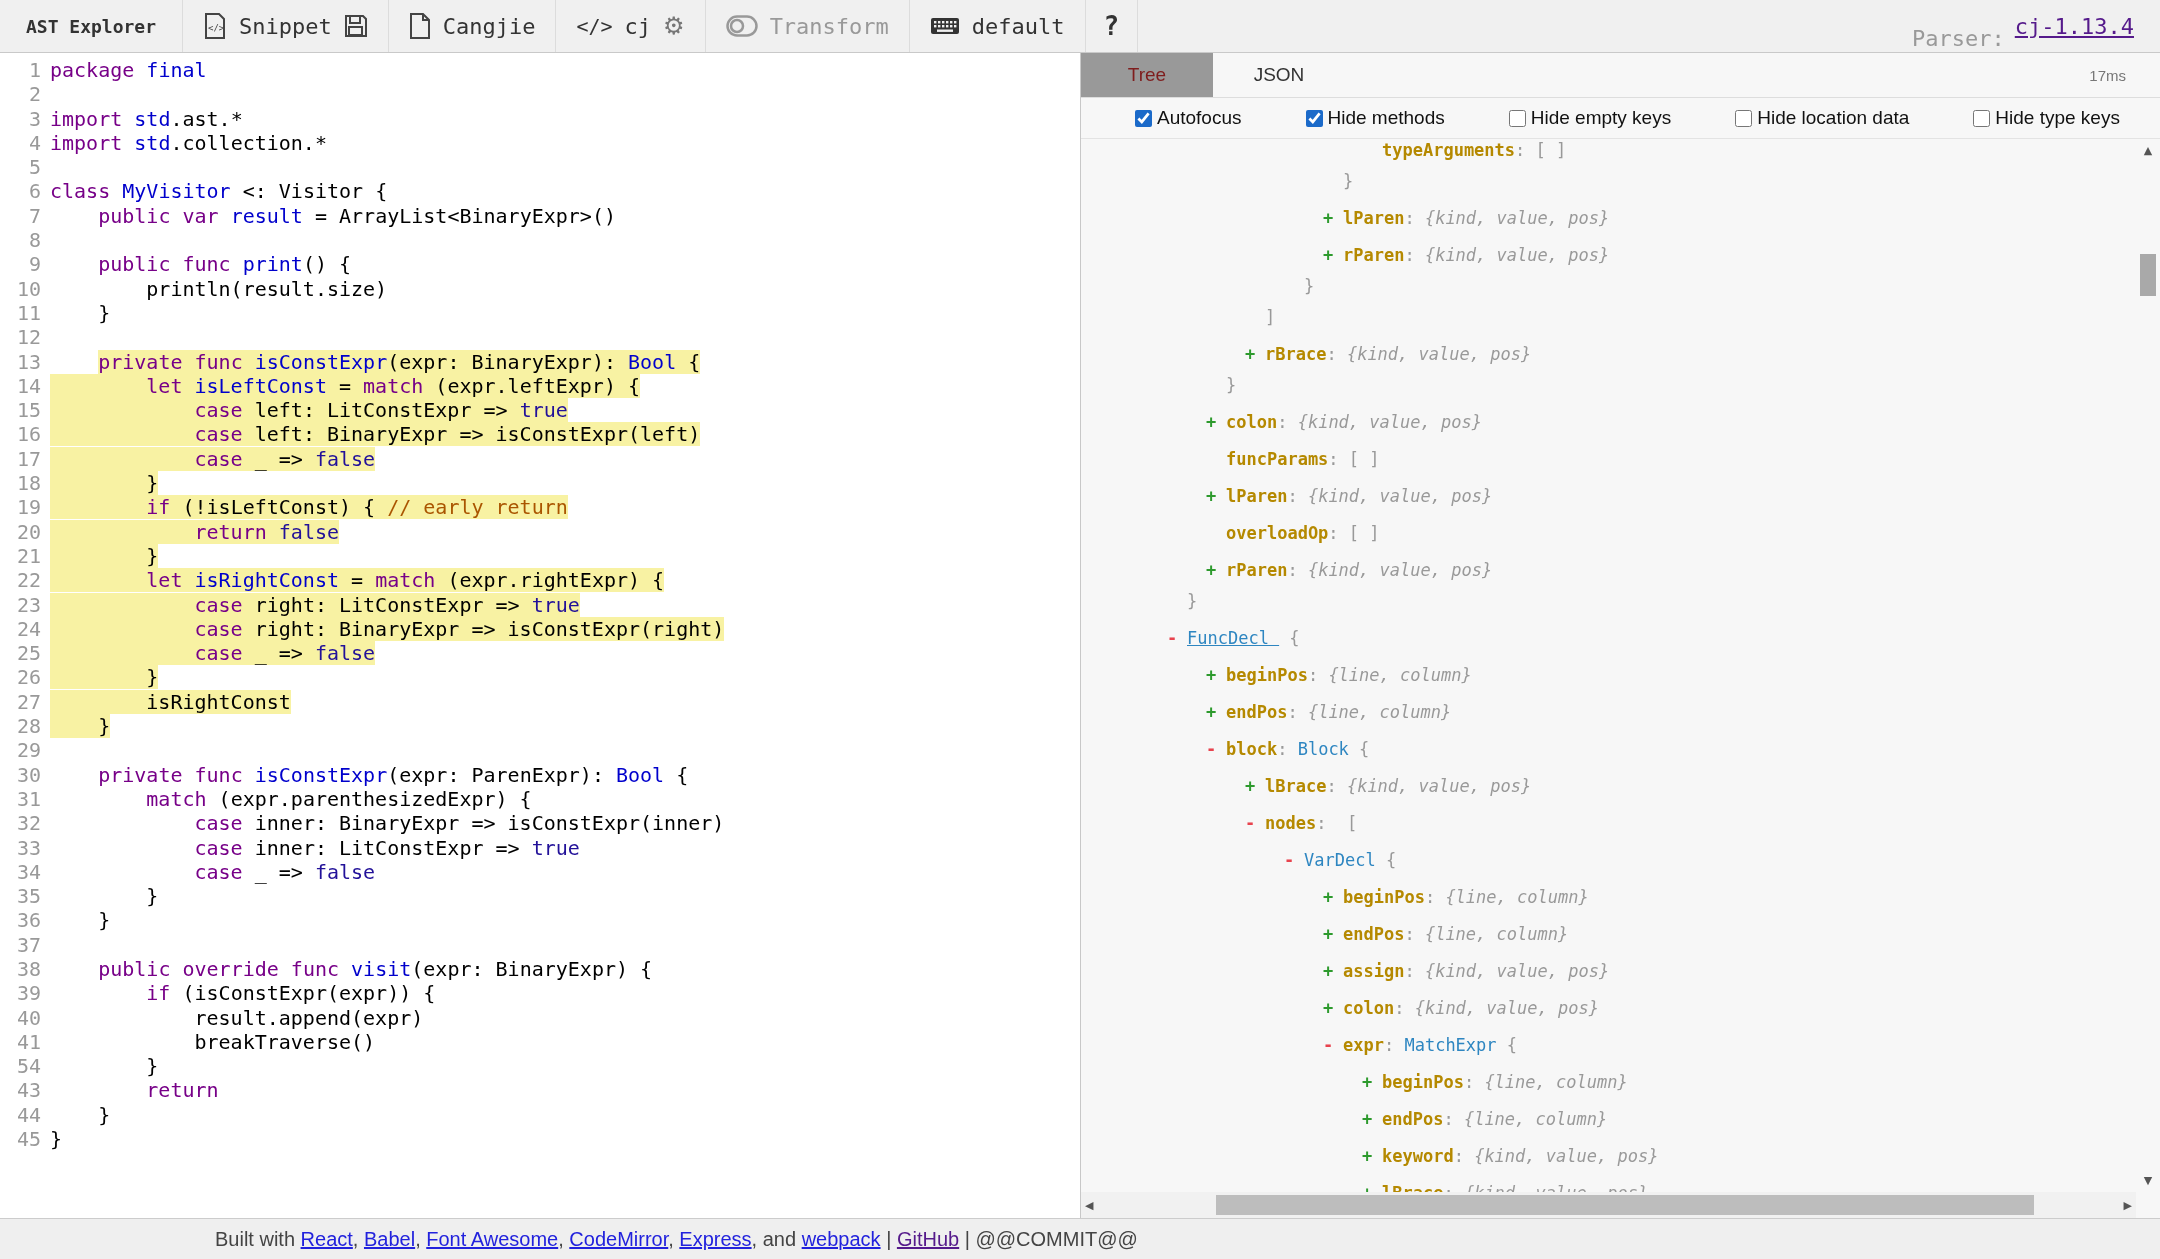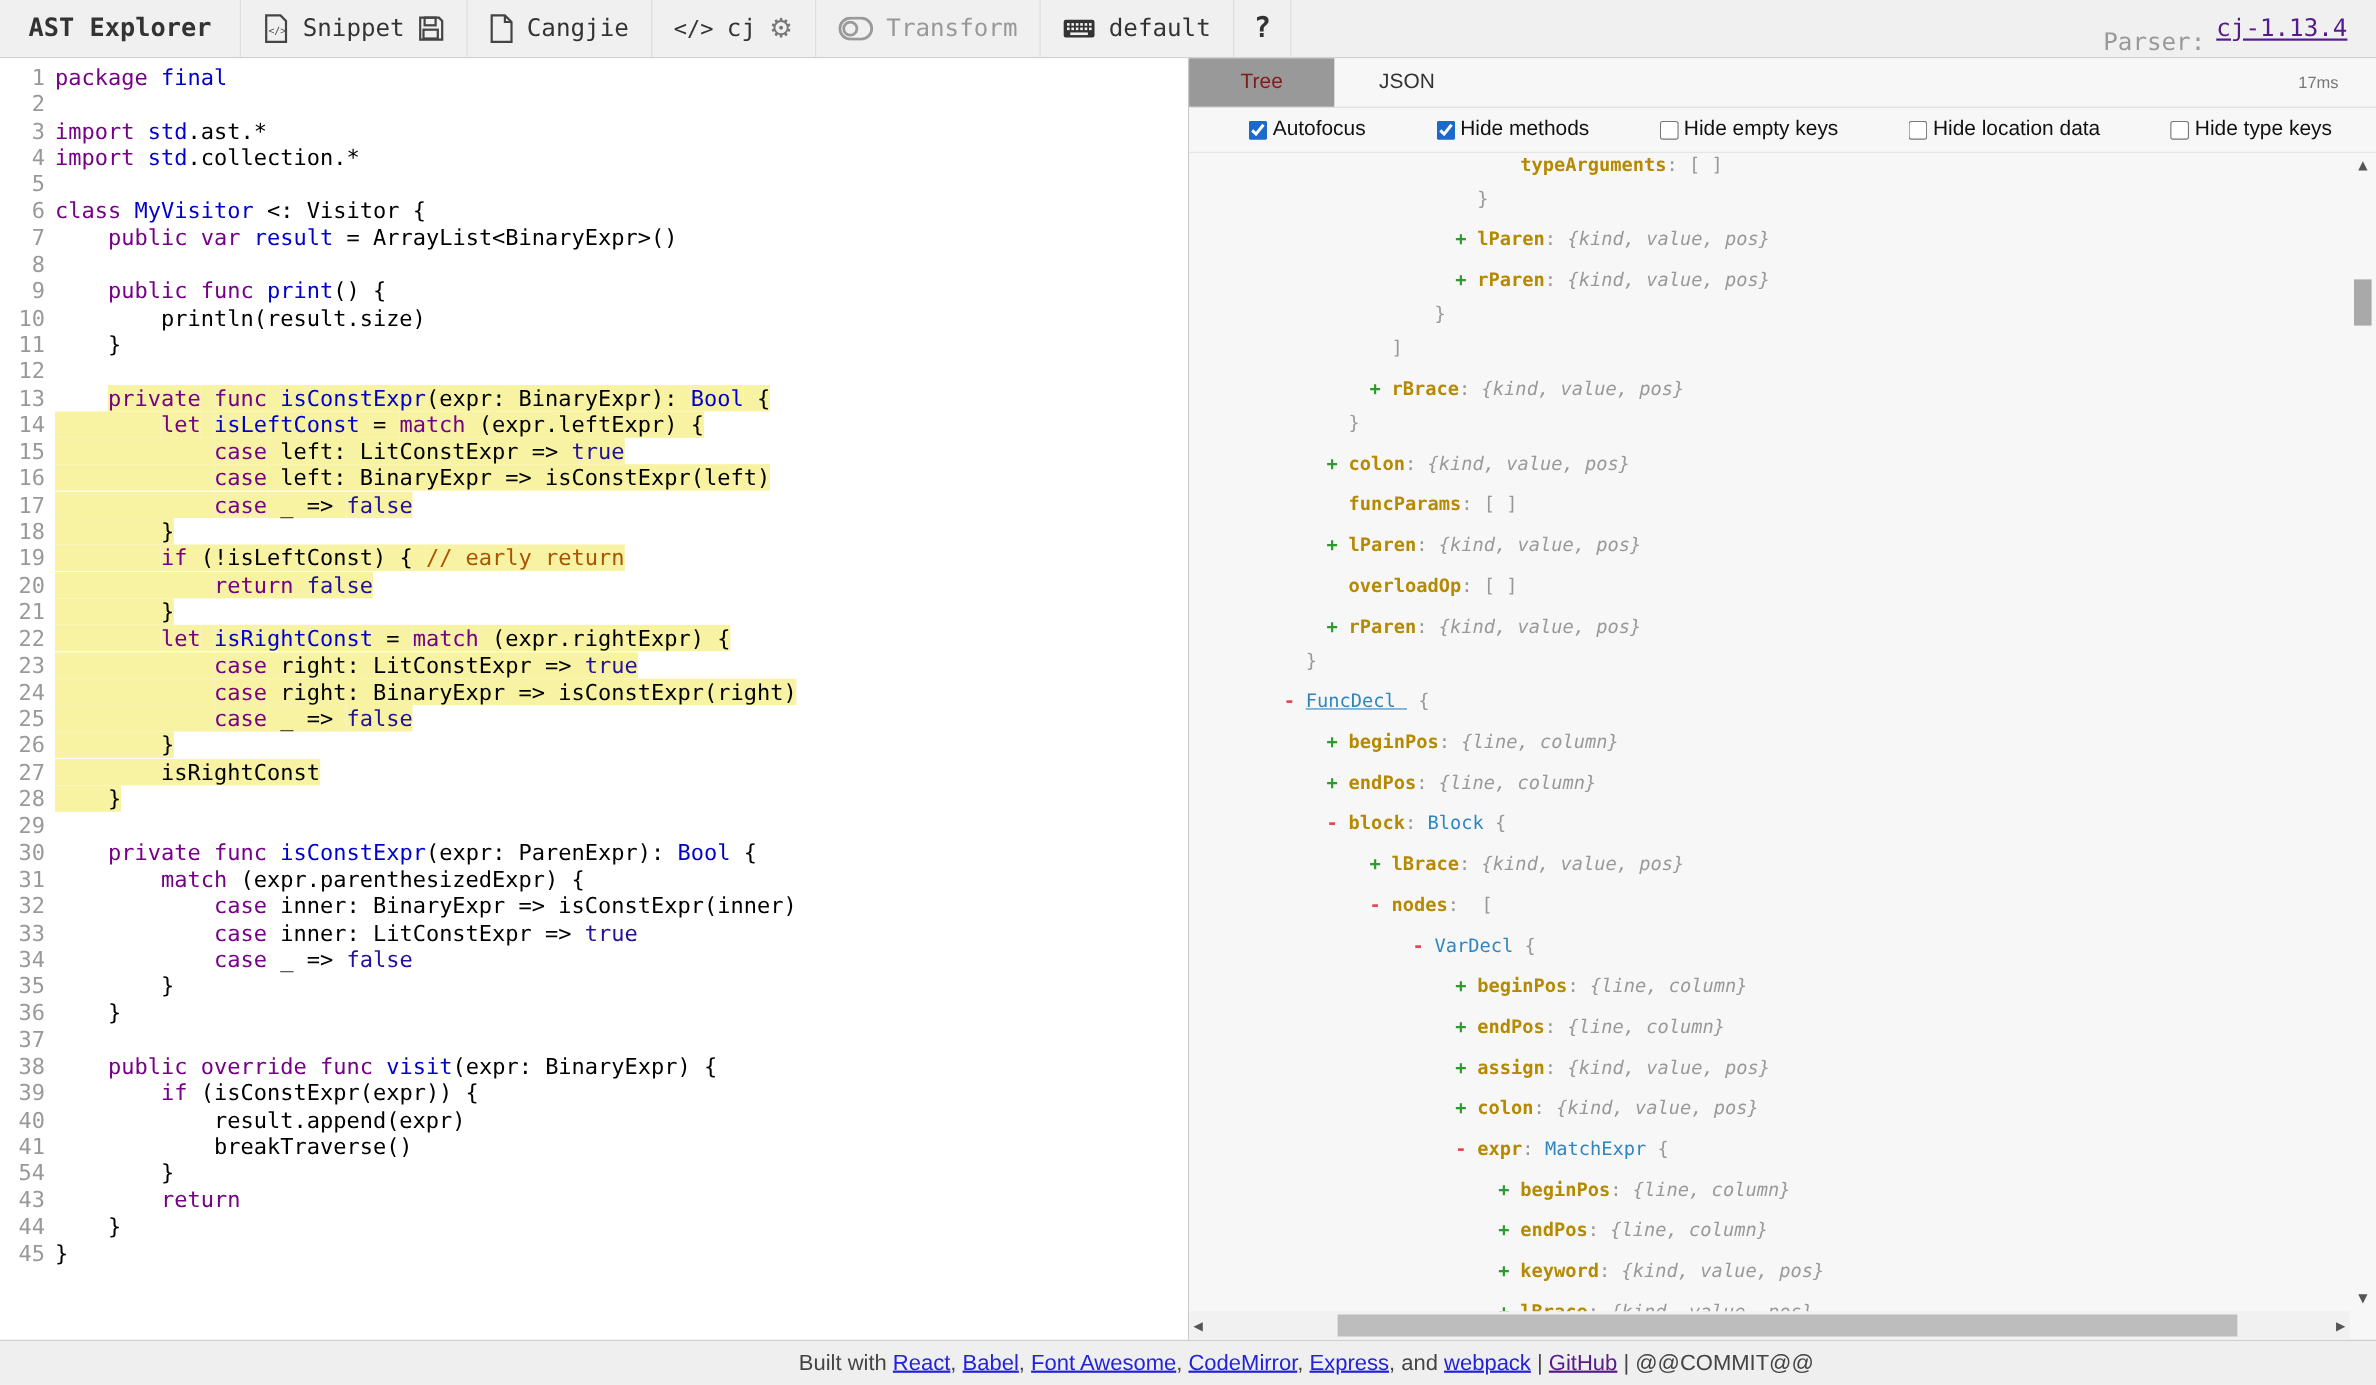--- a/index.html
+++ b/index.html
@@ -4,21 +4,21 @@
 <style>
   html,body{margin:0;padding:0;background:#fff;}
   .app{width:2160px;height:1259px;display:flex;flex-direction:column;
        font-family:"DejaVu Sans Mono",monospace;color:#333;overflow:hidden;background:#fff;}
 
   
   .toolbar{flex:0 0 52px;background:#f0f0f0;border-bottom:1px solid #c9c9c9;
            display:flex;align-items:stretch;font-size:22px;}
   .tb-group{display:flex;align-items:center;gap:12px;padding:0 20px;
             border-right:1px solid #dcdcdc;cursor:pointer;white-space:nowrap;}
-  .tb-title{font-weight:bold;font-size:23px;padding:0 26px;}
+  .tb-title{font-weight:bold;font-size:18px;padding:0 26px;}
   .tb-muted{color:#999;}
   .tb-right{margin-left:auto;display:flex;align-items:center;gap:10px;padding-right:26px;}
   .tb-right .plabel{color:#999;margin-top:25px;}
   a.version-link,.version-link{color:var(--visited-link,#551a8b);text-decoration:underline;cursor:pointer;}
   .help{font-weight:bold;font-size:26px;padding:0 18px;display:flex;align-items:center;cursor:pointer;
         border-right:1px solid #dcdcdc;}
   .icon{display:inline-flex;align-items:center;justify-content:center;}
   .gear-glyph{font-family:"DejaVu Sans",sans-serif;font-size:24px;color:#777;}
   .code-glyph{font-size:20px;color:#333;}
 
@@ -70,21 +70,21 @@
   .vscroll .up{top:5px;} .vscroll .down{bottom:5px;}
   .vthumb{position:absolute;left:4px;right:4px;top:115px;height:42px;background:#a9a9a9;cursor:pointer;}
   .hscroll{position:absolute;left:0;right:24px;bottom:0;height:26px;background:#f1f1f1;}
   .hscroll .arrow{position:absolute;top:0;bottom:0;display:flex;align-items:center;
                   font-family:"DejaVu Sans",sans-serif;font-size:11px;color:#555;cursor:pointer;}
   .hscroll .left{left:4px;} .hscroll .right{right:4px;}
   .hthumb{position:absolute;left:135px;width:818px;top:3px;bottom:3px;background:#bdbdbd;cursor:pointer;}
 
   
   .footer{flex:0 0 40px;background:#efefef;border-top:1px solid #ccc;display:flex;align-items:center;
-          justify-content:center;font-family:"Liberation Sans",sans-serif;font-size:20px;color:#444;}
+          font-family:"Liberation Sans",sans-serif;font-size:20px;color:#444;}
   .footer-inner{margin-left:215px;white-space:pre;}
   .footer-inner .link{color:var(--link,#2222dd);text-decoration:underline;cursor:pointer;}
   .footer-inner .visited{color:var(--visited-link,#551a8b);text-decoration:underline;cursor:pointer;}
 
   svg{display:block;}
 </style>
 </head>
 <body>
 
 <div class="app">

